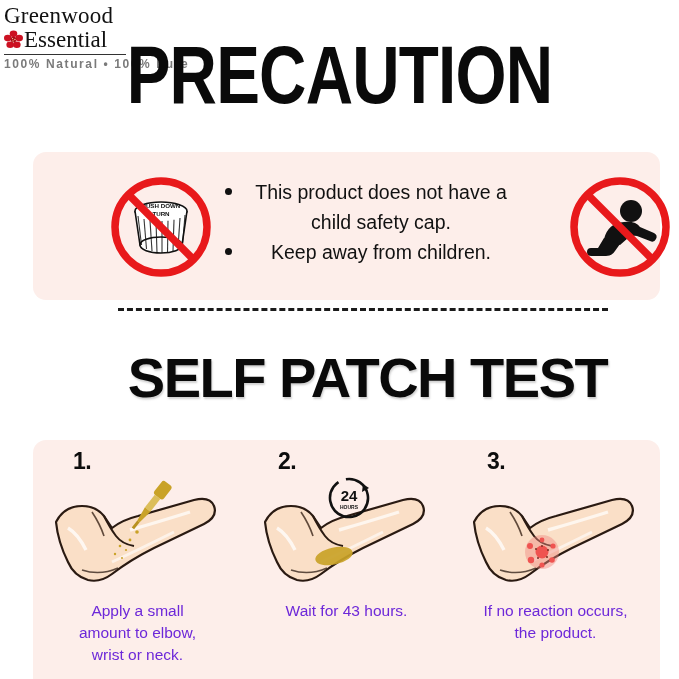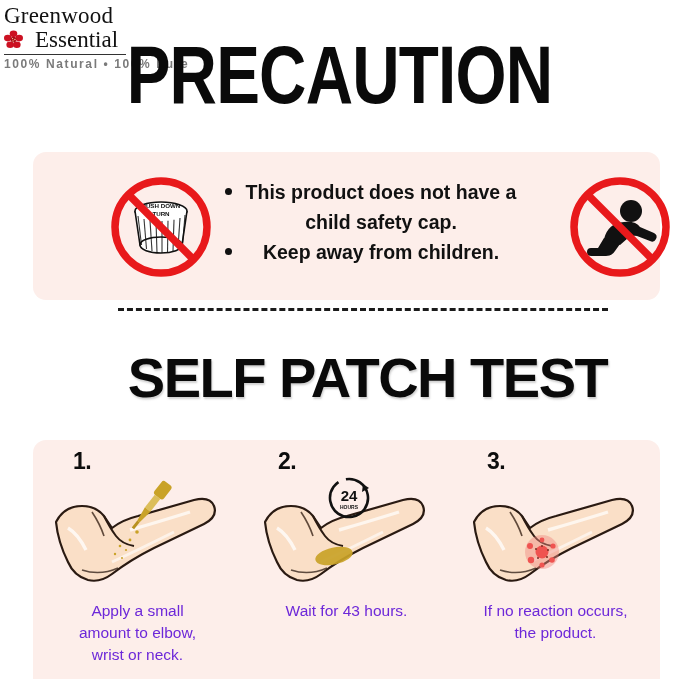--- a/index.html
+++ b/index.html
@@ -13,21 +13,21 @@
   .page{position:relative;width:679px;height:679px;}
 
   
   .logo{position:absolute;left:2px;top:4px;width:126px;}
   .logo-line1{
     font-family:"Liberation Serif", serif;
     font-size:23px;color:#111;line-height:1.0;
     letter-spacing:.2px;text-align:left;padding-left:2px;
   }
   .logo-line2{
-    display:flex;align-items:center;gap:12px;margin-top:1px;padding-left:2px;
+    display:flex;align-items:center;gap:1px;margin-top:1px;padding-left:2px;
   }
   .logo-flower{width:19px;height:19px;flex:0 0 19px;position:relative;}
   .logo-word2{
     font-family:"Liberation Serif", serif;
     font-size:23px;color:#111;line-height:1.0;
   }
   .logo-rule{height:1px;background:#333;margin:3px 2px 2px 2px;}
   .logo-tag{
     font-size:12px;color:#7a7a7a;letter-spacing:1.6px;
     white-space:nowrap;padding-left:2px;font-weight:bold;
@@ -64,21 +64,21 @@
     background:#fdeeea;
     border-radius:13px;
   }
   #precaution-panel{left:33px;top:152px;width:627px;height:148px;}
   #steps-panel{left:33px;top:440px;width:627px;height:239px;border-radius:13px 13px 0 0;}
 
   
   .prec-inner{position:absolute;inset:0;}
   .bullets{
     position:absolute;left:178px;top:25px;width:340px;
-    font-size:19.5px;font-weight:bold;color:#111;line-height:30px;
+    font-size:19.5px;font-weight:normal;color:#111;line-height:30px;
     text-align:center;
   }
   .bullet-row{position:relative;}
   .bullet-dot{
     position:absolute;left:14px;top:11px;width:7px;height:7px;
     border-radius:50%;background:#111;
   }
   .b2 .bullet-dot{top:11px;}
 
   

